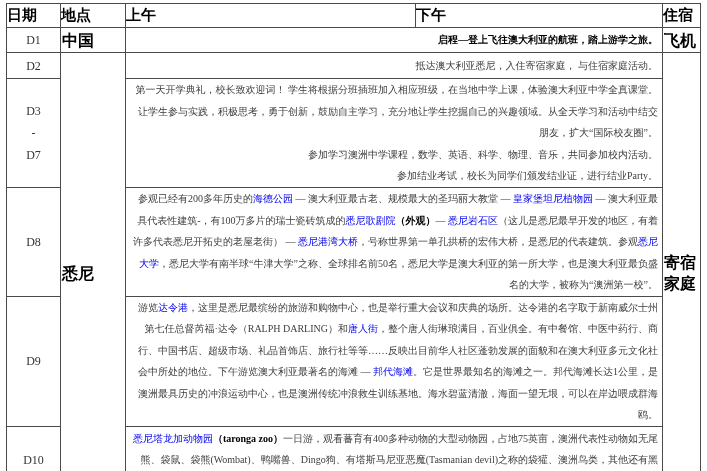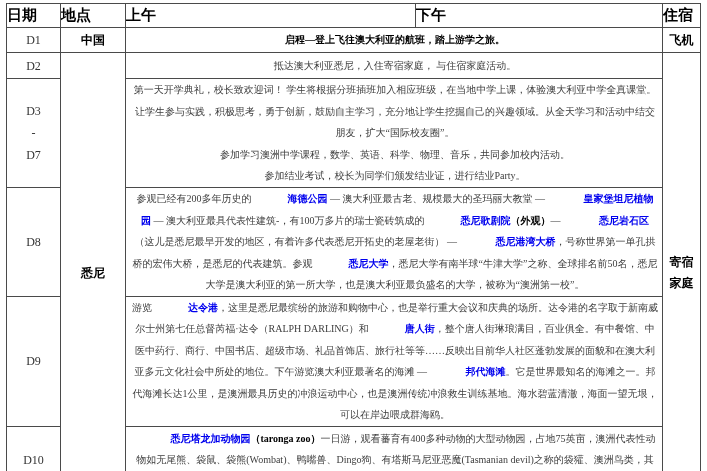--- a/index.html
+++ b/index.html
@@ -10,26 +10,26 @@
   td,th{border:1px solid #4a4a4a;vertical-align:middle;overflow:hidden;}
   th{font-size:15px;font-weight:bold;color:#000;text-align:left;padding:0;}
   tr.r-head{height:24px}
   tr.r-d1{height:25px}
   tr.r-d2{height:26px}
   tr.r-d3{height:109px}
   tr.r-d8{height:104px}
   tr.r-d9{height:108px}
   tr.r-d10{height:68px}
   td.date{font-size:12px;text-align:center;color:#333;white-space:pre-line;line-height:22px;}
-  td.loc,td.stay{font-size:12px;font-weight:bold;color:#000;text-align:center;line-height:21px;}
+  td.loc,td.stay{font-size:16px;font-weight:bold;color:#000;text-align:left;line-height:21px;}
   td.stay{padding:0 1px;margin-top:23px;}
-  td.act{font-size:10px;line-height:21.5px;padding:0 4px 0 6px;text-align:center;}
+  td.act{font-size:10px;line-height:21.5px;padding:0 4px 0 6px;text-align:right;}
   .para{margin:0;}
   .plain{color:#3d3d3d;}
-  .link{color:#0000ee;font-weight:bold;padding-left:36px;}
+  .link{color:#0000ee;font-weight:normal;}
   .bold{color:#000;font-weight:bold;}
 </style>
 </head>
 <body>
 
 <div class="wrap">
   <table>
     <colgroup>
       <col style="width:54px">
         <col style="width:65px">

